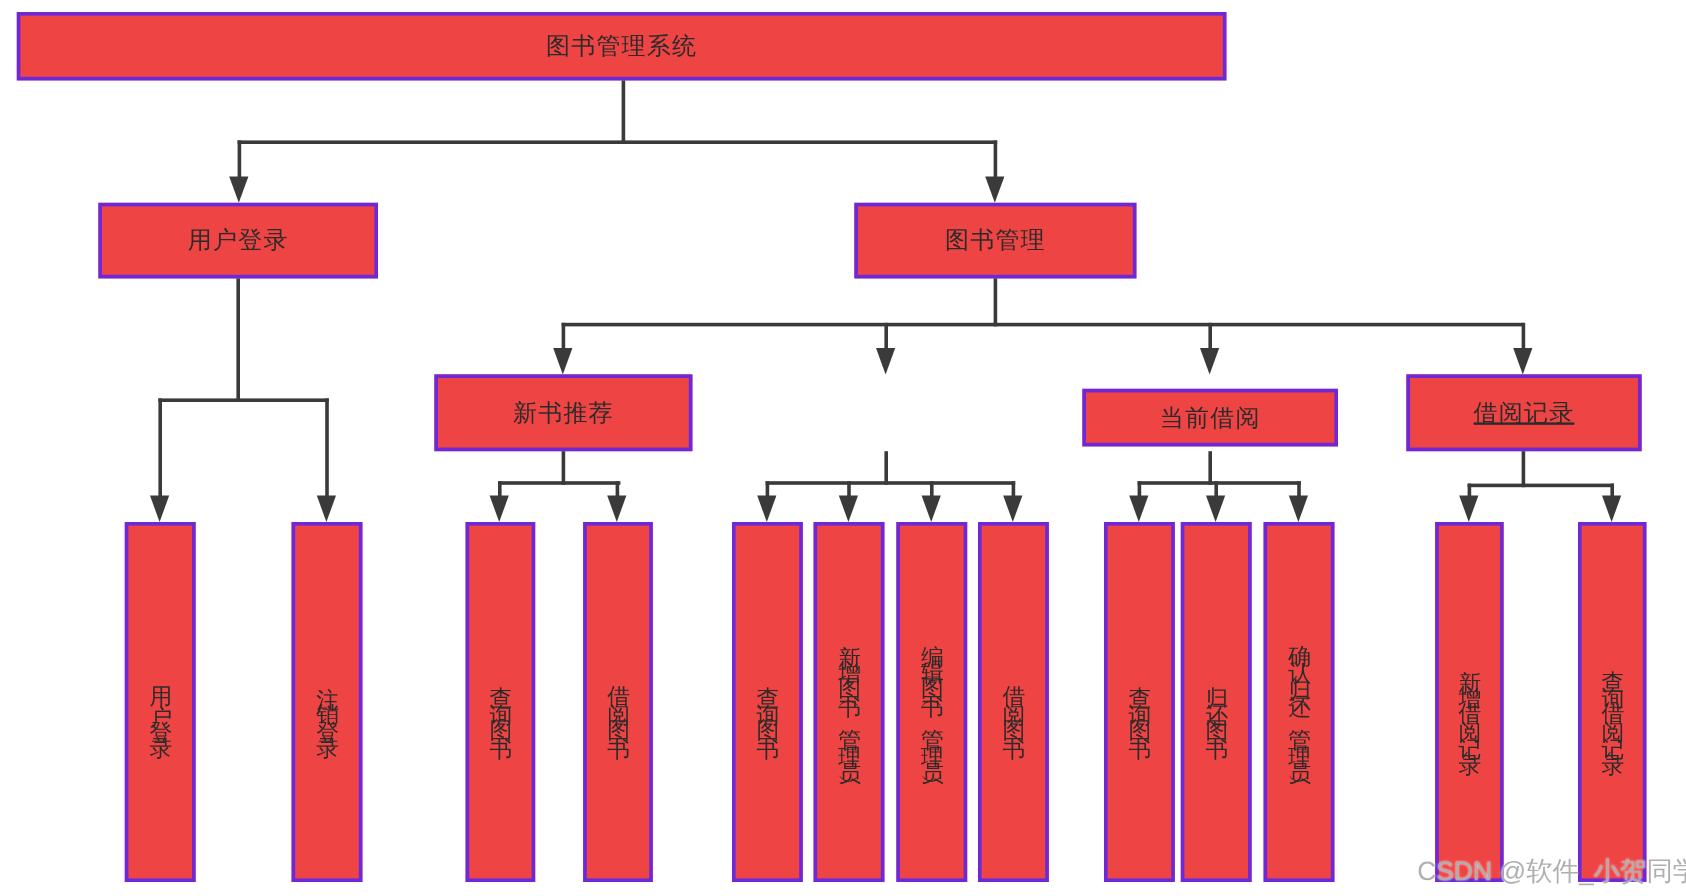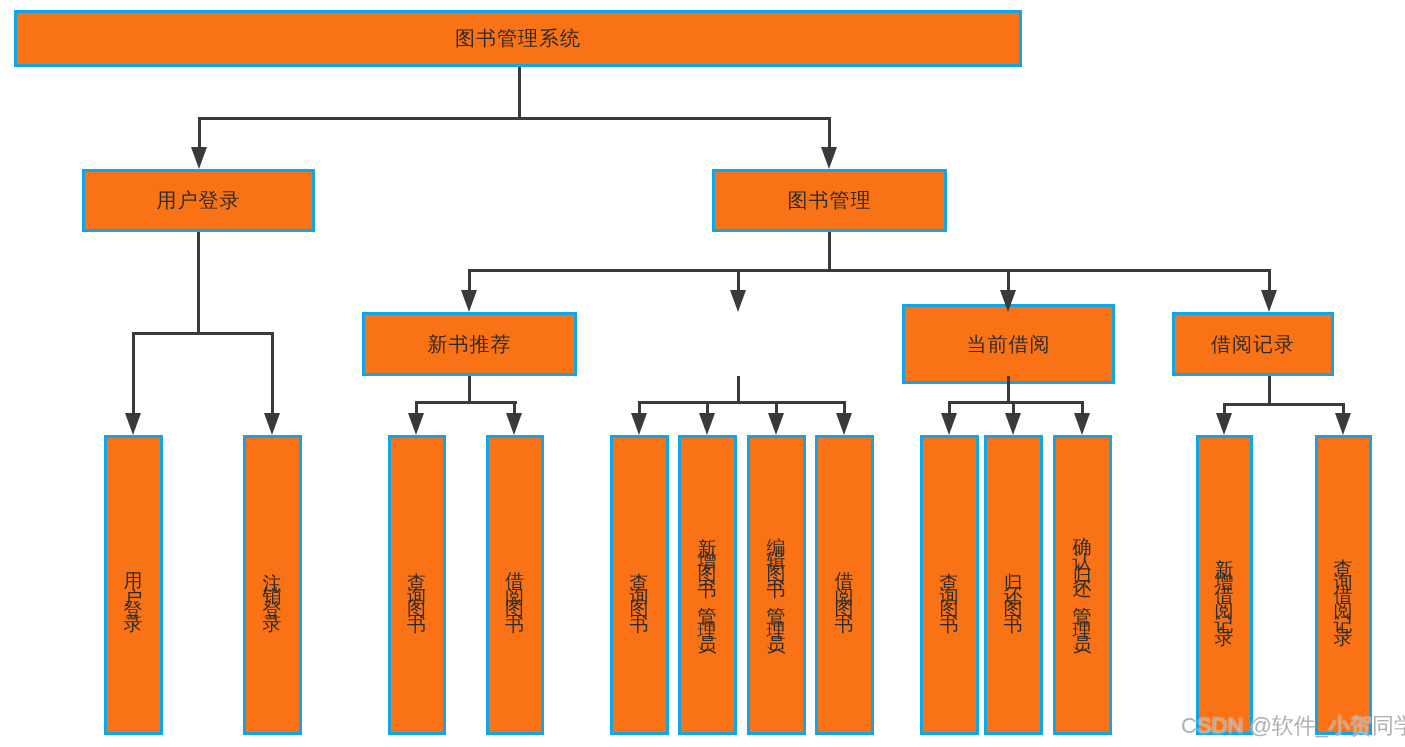--- a/index.html
+++ b/index.html
@@ -7,22 +7,22 @@
     position: relative;
     width: 1405px;
     height: 747px;
     background: #ffffff;
     font-family: "Liberation Sans", sans-serif;
     overflow: hidden;
   }
   .box {
     position: absolute;
     box-sizing: border-box;
-    border: 3px solid #0ea5e9;
-    background: #f97316;
+    border: 3px solid #6d28d9;
+    background: #ef4444;
     color: #2b2b2b;
     display: flex;
     align-items: center;
     justify-content: center;
   }
   .box.h { font-size: 20px; letter-spacing: 1px; white-space: nowrap; }
   .box.v {
     writing-mode: vertical-rl;
     text-orientation: mixed;
     font-size: 19px;
@@ -53,22 +53,22 @@
 <body>
 
 <div class="canvas">
 
   <div class="box h" style="left:14px; top:10px; width:1008px; height:57px;">图书管理系统</div>
 
   <div class="box h" style="left:82px; top:169px; width:233px; height:63px;">用户登录</div>
   <div class="box h" style="left:712px; top:169px; width:235px; height:63px;">图书管理</div>
 
   <div class="box h" style="left:362px; top:312px; width:215px; height:64px;">新书推荐</div>
-  <div class="box h" style="left:902px; top:304px; width:213px; height:80px;">当前借阅</div>
-  <div class="box h" style="left:1172px; top:312px; width:162px; height:64px;">借阅记录</div>
+  <div class="box h" style="left:902px; top:324px; width:213px; height:48px;">当前借阅</div>
+  <div class="box h" style="left:1172px; top:312px; width:196px; height:64px;text-decoration:underline;">借阅记录</div>
 
   <div class="box v" style="left:104px; top:435px; width:59px; height:300px;">用户登录</div>
   <div class="box v" style="left:243px; top:435px; width:59px; height:300px;">注销登录</div>
 
   <div class="box v" style="left:388px; top:435px; width:58px; height:300px;">查询图书</div>
   <div class="box v" style="left:486px; top:435px; width:58px; height:300px;">借阅图书</div>
 
   <div class="box v" style="left:610px; top:435px; width:59px; height:300px;">查询图书</div>
   <div class="box v" style="left:678px; top:435px; width:59px; height:300px;">新增图书（管理员）</div>
   <div class="box v" style="left:747px; top:435px; width:59px; height:300px;">编辑图书（管理员）</div>

